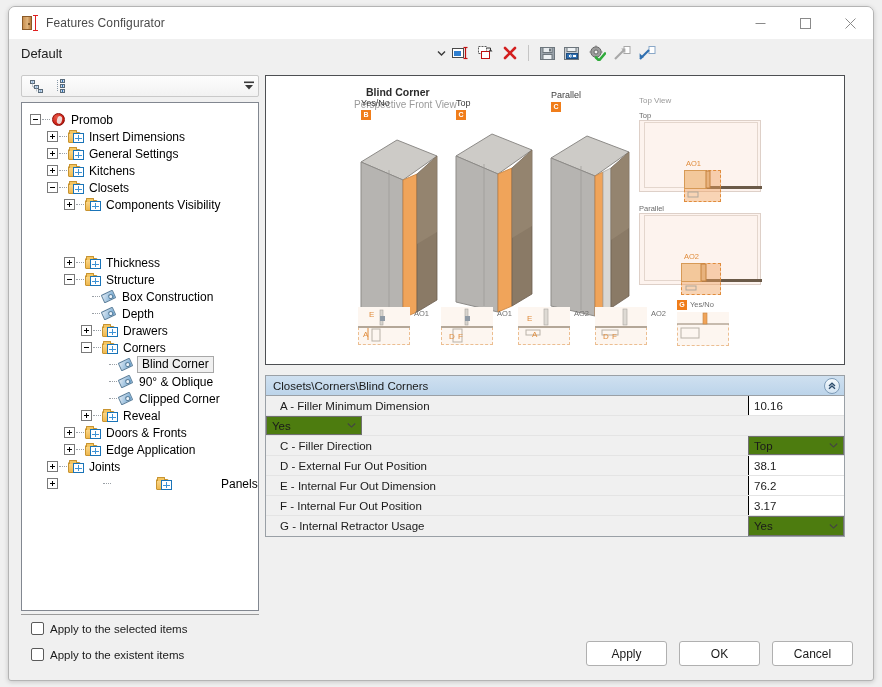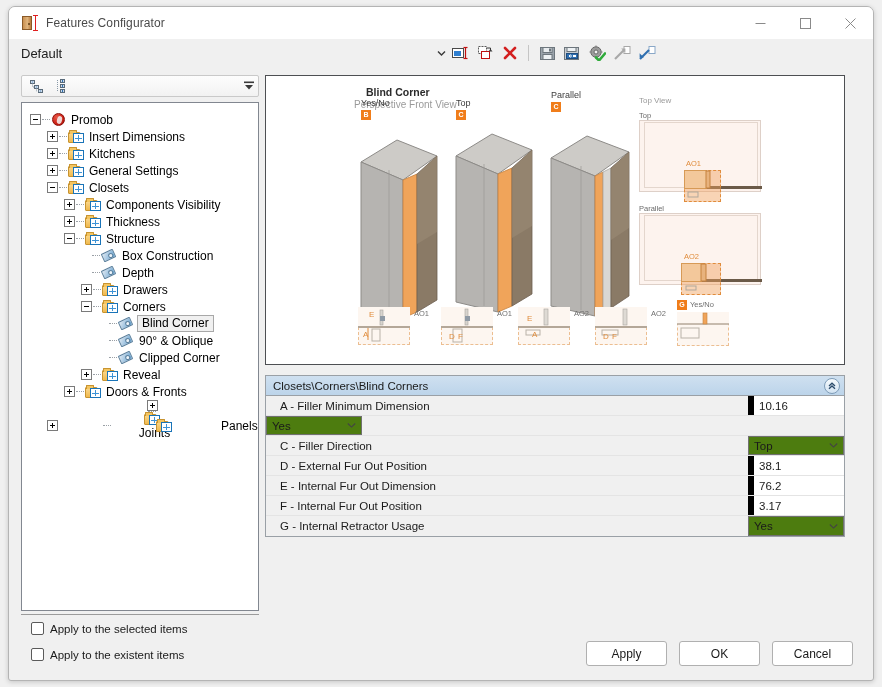--- a/index.html
+++ b/index.html
@@ -393,21 +393,21 @@
     flex: 1;
     display: flex; align-items: center;
     padding-left: 14px;
     font-size: 11.5px;
     color: #1a1a1a;
     background: #f0f0f0;
   }
   .prop-value {
     width: 96px;
     background: #ffffff;
-    border-left: 6px solid #000000;
+    border-left: 1px solid #000000;
     display: flex; align-items: center;
     padding-left: 5px;
     font-size: 11.5px;
     color: #1a1a1a;
     position: relative;
   }
   .prop-value.combo {
     border: 1px solid #707070;
     background: #4d7c0f;
     margin: 0;
@@ -640,33 +640,33 @@
               <div class="tnode" style="padding-left: 17px;">
                 <span class="exp plus"></span>
                 <span class="dots"></span>
                 <span class="ico-folder">
                   <span class="fback"></span>
                   <span class="fgrid">
                     <i class="h"></i>
                     <i class="v"></i>
                   </span>
                 </span>
-                <span class="lbl">Kitchens</span>
+                <span class="lbl">General Settings</span>
               </div>
               <div class="tnode" style="padding-left: 17px;">
                 <span class="exp plus"></span>
                 <span class="dots"></span>
                 <span class="ico-folder">
                   <span class="fback"></span>
                   <span class="fgrid">
                     <i class="h"></i>
                     <i class="v"></i>
                   </span>
                 </span>
-                <span class="lbl">General Settings</span>
+                <span class="lbl">Kitchens</span>
               </div>
               <div class="tnode" style="padding-left: 17px;">
                 <span class="exp"></span>
                 <span class="dots"></span>
                 <span class="ico-folder">
                   <span class="fback"></span>
                   <span class="fgrid">
                     <i class="h"></i>
                     <i class="v"></i>
                   </span>
@@ -678,133 +678,145 @@
                 <span class="dots"></span>
                 <span class="ico-folder">
                   <span class="fback"></span>
                   <span class="fgrid">
                     <i class="h"></i>
                     <i class="v"></i>
                   </span>
                 </span>
                 <span class="lbl">Components Visibility</span>
               </div>
+              <div class="tnode" style="padding-left: 34px; margin-top: 41px;">
+                <span class="exp plus"></span>
+                <span class="dots"></span>
+                <span class="ico-folder">
+                  <span class="fback"></span>
+                  <span class="fgrid">
+                    <i class="h"></i>
+                    <i class="v"></i>
+                  </span>
+                </span>
+                <span class="lbl">Thickness</span>
+              </div>
+              <div class="tnode" style="padding-left: 34px;">
+                <span class="exp"></span>
+                <span class="dots"></span>
+                <span class="ico-folder">
+                  <span class="fback"></span>
+                  <span class="fgrid">
+                    <i class="h"></i>
+                    <i class="v"></i>
+                  </span>
+                </span>
+                <span class="lbl">Structure</span>
+              </div>
+              <div class="tnode" style="padding-left: 51px;">
+                <span class="spacer" style="width: 11px;"></span>
+                <span class="dots"></span>
+                <span class="ico-tag">
+                  <span class="tg"></span>
+                </span>
+                <span class="lbl">Box Construction</span>
+              </div>
+              <div class="tnode" style="padding-left: 51px;">
+                <span class="spacer" style="width: 11px;"></span>
+                <span class="dots"></span>
+                <span class="ico-tag">
+                  <span class="tg"></span>
+                </span>
+                <span class="lbl">Depth</span>
+              </div>
+              <div class="tnode" style="padding-left: 51px;">
+                <span class="exp plus"></span>
+                <span class="dots"></span>
+                <span class="ico-folder">
+                  <span class="fback"></span>
+                  <span class="fgrid">
+                    <i class="h"></i>
+                    <i class="v"></i>
+                  </span>
+                </span>
+                <span class="lbl">Drawers</span>
+              </div>
+              <div class="tnode" style="padding-left: 51px;">
+                <span class="exp"></span>
+                <span class="dots"></span>
+                <span class="ico-folder">
+                  <span class="fback"></span>
+                  <span class="fgrid">
+                    <i class="h"></i>
+                    <i class="v"></i>
+                  </span>
+                </span>
+                <span class="lbl">Corners</span>
+              </div>
+              <div class="tnode sel" style="padding-left: 68px;">
+                <span class="spacer" style="width: 11px;"></span>
+                <span class="dots"></span>
+                <span class="ico-tag">
+                  <span class="tg"></span>
+                </span>
+                <span class="lbl">Blind Corner</span>
+              </div>
+              <div class="tnode" style="padding-left: 68px;">
+                <span class="spacer" style="width: 11px;"></span>
+                <span class="dots"></span>
+                <span class="ico-tag">
+                  <span class="tg"></span>
+                </span>
+                <span class="lbl">90° &amp; Oblique</span>
+              </div>
+              <div class="tnode" style="padding-left: 68px;">
+                <span class="spacer" style="width: 11px;"></span>
+                <span class="dots"></span>
+                <span class="ico-tag">
+                  <span class="tg"></span>
+                </span>
+                <span class="lbl">Clipped Corner</span>
+              </div>
+              <div class="tnode" style="padding-left: 51px;">
+                <span class="exp plus"></span>
+                <span class="dots"></span>
+                <span class="ico-folder">
+                  <span class="fback"></span>
+                  <span class="fgrid">
+                    <i class="h"></i>
+                    <i class="v"></i>
+                  </span>
+                </span>
+                <span class="lbl">Reveal</span>
+              </div>
               <div class="tnode" style="padding-left: 34px;">
                 <span class="exp plus"></span>
                 <span class="dots"></span>
                 <span class="ico-folder">
                   <span class="fback"></span>
                   <span class="fgrid">
                     <i class="h"></i>
                     <i class="v"></i>
                   </span>
                 </span>
-                <span class="lbl">Thickness</span>
-              </div>
-              <div class="tnode" style="padding-left: 34px;">
-                <span class="exp"></span>
-                <span class="dots"></span>
-                <span class="ico-folder">
-                  <span class="fback"></span>
-                  <span class="fgrid">
-                    <i class="h"></i>
-                    <i class="v"></i>
-                  </span>
-                </span>
-                <span class="lbl">Structure</span>
-              </div>
-              <div class="tnode" style="padding-left: 51px;">
-                <span class="spacer" style="width: 11px;"></span>
-                <span class="dots"></span>
-                <span class="ico-tag">
-                  <span class="tg"></span>
-                </span>
-                <span class="lbl">Box Construction</span>
-              </div>
-              <div class="tnode" style="padding-left: 51px;">
-                <span class="spacer" style="width: 11px;"></span>
-                <span class="dots"></span>
-                <span class="ico-tag">
-                  <span class="tg"></span>
-                </span>
-                <span class="lbl">Depth</span>
-              </div>
-              <div class="tnode" style="padding-left: 51px;">
-                <span class="exp plus"></span>
-                <span class="dots"></span>
-                <span class="ico-folder">
-                  <span class="fback"></span>
-                  <span class="fgrid">
-                    <i class="h"></i>
-                    <i class="v"></i>
-                  </span>
-                </span>
-                <span class="lbl">Drawers</span>
-              </div>
-              <div class="tnode" style="padding-left: 51px;">
-                <span class="exp"></span>
-                <span class="dots"></span>
-                <span class="ico-folder">
-                  <span class="fback"></span>
-                  <span class="fgrid">
-                    <i class="h"></i>
-                    <i class="v"></i>
-                  </span>
-                </span>
-                <span class="lbl">Corners</span>
-              </div>
-              <div class="tnode sel" style="padding-left: 68px;">
-                <span class="spacer" style="width: 11px;"></span>
-                <span class="dots"></span>
-                <span class="ico-tag">
-                  <span class="tg"></span>
-                </span>
-                <span class="lbl">Blind Corner</span>
-              </div>
-              <div class="tnode" style="padding-left: 68px;">
-                <span class="spacer" style="width: 11px;"></span>
-                <span class="dots"></span>
-                <span class="ico-tag">
-                  <span class="tg"></span>
-                </span>
-                <span class="lbl">90° &amp; Oblique</span>
-              </div>
-              <div class="tnode" style="padding-left: 68px;">
-                <span class="spacer" style="width: 11px;"></span>
-                <span class="dots"></span>
-                <span class="ico-tag">
-                  <span class="tg"></span>
-                </span>
-                <span class="lbl">Clipped Corner</span>
-              </div>
-              <div class="tnode" style="padding-left: 51px;">
-                <span class="exp plus"></span>
-                <span class="dots"></span>
-                <span class="ico-folder">
-                  <span class="fback"></span>
-                  <span class="fgrid">
-                    <i class="h"></i>
-                    <i class="v"></i>
-                  </span>
-                </span>
-                <span class="lbl">Reveal</span>
+                <span class="lbl">Doors &amp; Fronts</span>
               </div>
               <div class="tnode" style="padding-left: 34px;">
                 <span class="exp plus"></span>
                 <span class="dots"></span>
                 <span class="ico-folder">
                   <span class="fback"></span>
                   <span class="fgrid">
                     <i class="h"></i>
                     <i class="v"></i>
                   </span>
                 </span>
-                <span class="lbl">Doors &amp; Fronts</span>
-              </div>
-              <div class="tnode" style="padding-left: 17px; flex-direction: column;">
+                <span class="lbl">Edge Application</span>
+              </div>
+              <div class="tnode" style="padding-left: 17px;">
                 <span class="exp plus"></span>
                 <span class="dots"></span>
                 <span class="ico-folder">
                   <span class="fback"></span>
                   <span class="fgrid">
                     <i class="h"></i>
                     <i class="v"></i>
                   </span>
                 </span>
                 <span class="lbl">Joints</span>

